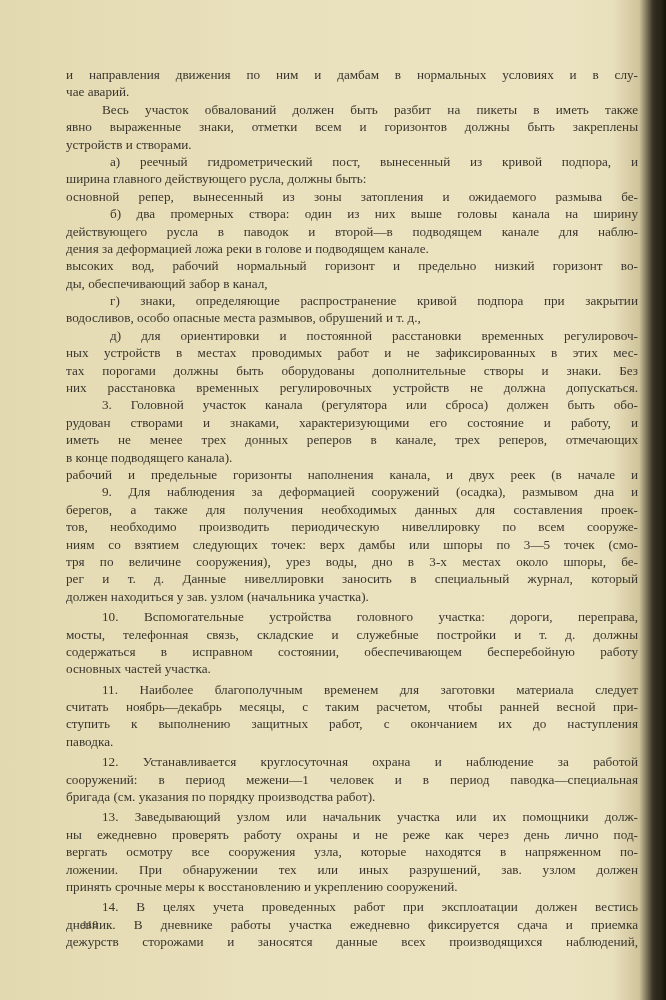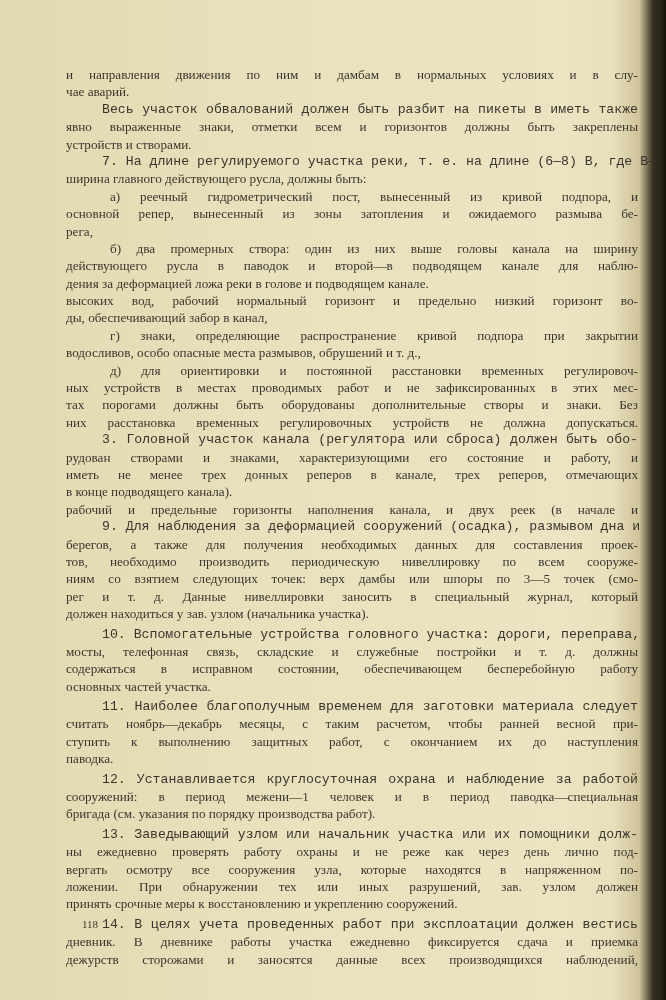--- a/index.html
+++ b/index.html
@@ -18,62 +18,61 @@
   }
   .text {
     position:absolute; left:66px; top:66px; width:572px;
     font-family:"Liberation Serif", "DejaVu Serif", serif;
     font-size:13.2px; line-height:17.4px; color:#3a362e;
     text-align:justify;
   }
   .line { display:block; white-space:nowrap; text-align-last:justify; text-align:justify; height:17.4px; overflow:visible; }
   .line.last { text-align-last:left; }
   .para-gap { height:3px; }
-  .indent { padding-left:36px;font-family:Liberation Mono, monospace; }
+  .indent { padding-left:36px; }
   .indent2 { padding-left:44px; }
   .pagenum {
     position:absolute; left:82px; top:918px;
     font-family:"Liberation Serif", serif; font-size:11px; color:#3a362e;
   }
 </style>
 </head>
 <body>
 
 <div class="page">
   <div class="text" id="text-body">
       <span class="line">и направления движения по ним и дамбам в нормальных условиях и в слу-</span>
       <span class="line last">чае аварий.</span>
       <span class="line indent">Весь участок обвалований должен быть разбит на пикеты в иметь также</span>
       <span class="line">явно выраженные знаки, отметки всем и горизонтов должны быть закреплены</span>
       <span class="line last">устройств и створами.</span>
-      <span class="line indent">7. На длине регулируемого участка реки, т. е. на длине (6—8) B, где B—</span>
+      <span class="line indent2">а) реечный гидрометрический пост, вынесенный из кривой подпора, и</span>
       <span class="line last">ширина главного действующего русла, должны быть:</span>
-      <span class="line indent2">а) реечный гидрометрический пост, вынесенный из кривой подпора, и</span>
       <span class="line">основной репер, вынесенный из зоны затопления и ожидаемого размыва бе-</span>
-      <span class="line last">рега,</span>
       <span class="line indent2">б) два промерных створа: один из них выше головы канала на ширину</span>
       <span class="line">действующего русла в паводок и второй—в подводящем канале для наблю-</span>
       <span class="line last">дения за деформацией ложа реки в голове и подводящем канале.</span>
       <span class="line">высоких вод, рабочий нормальный горизонт и предельно низкий горизонт во-</span>
       <span class="line last">ды, обеспечивающий забор в канал,</span>
       <span class="line indent2">г) знаки, определяющие распространение кривой подпора при закрытии</span>
       <span class="line last">водосливов, особо опасные места размывов, обрушений и т. д.,</span>
       <span class="line indent2">д) для ориентировки и постоянной расстановки временных регулировоч-</span>
       <span class="line">ных устройств в местах проводимых работ и не зафиксированных в этих мес-</span>
       <span class="line">тах порогами должны быть оборудованы дополнительные створы и знаки. Без</span>
       <span class="line">них расстановка временных регулировочных устройств не должна допускаться.</span>
       <span class="line indent">3. Головной участок канала (регулятора или сброса) должен быть обо-</span>
       <span class="line">рудован створами и знаками, характеризующими его состояние и работу, и</span>
       <span class="line">иметь не менее трех донных реперов в канале, трех реперов, отмечающих</span>
       <span class="line last">в конце подводящего канала).</span>
       <span class="line">рабочий и предельные горизонты наполнения канала, и двух реек (в начале и</span>
       <span class="line indent">9. Для наблюдения за деформацией сооружений (осадка), размывом дна и</span>
       <span class="line">берегов, а также для получения необходимых данных для составления проек-</span>
       <span class="line">тов, необходимо производить периодическую нивеллировку по всем сооруже-</span>
       <span class="line">ниям со взятием следующих точек: верх дамбы или шпоры по 3—5 точек (смо-</span>
+      <span class="line">тря по величине сооружения), урез воды, дно в 3-х местах около шпоры, бе-</span>
       <span class="line">рег и т. д. Данные нивеллировки заносить в специальный журнал, который</span>
       <span class="line last">должен находиться у зав. узлом (начальника участка).</span>
       <div class="para-gap"></div>
       <span class="line indent">10. Вспомогательные устройства головного участка: дороги, переправа,</span>
       <span class="line">мосты, телефонная связь, складские и служебные постройки и т. д. должны</span>
       <span class="line">содержаться в исправном состоянии, обеспечивающем бесперебойную работу</span>
       <span class="line last">основных частей участка.</span>
       <div class="para-gap"></div>
       <span class="line indent">11. Наиболее благополучным временем для заготовки материала следует</span>
       <span class="line">считать ноябрь—декабрь месяцы, с таким расчетом, чтобы ранней весной при-</span>

